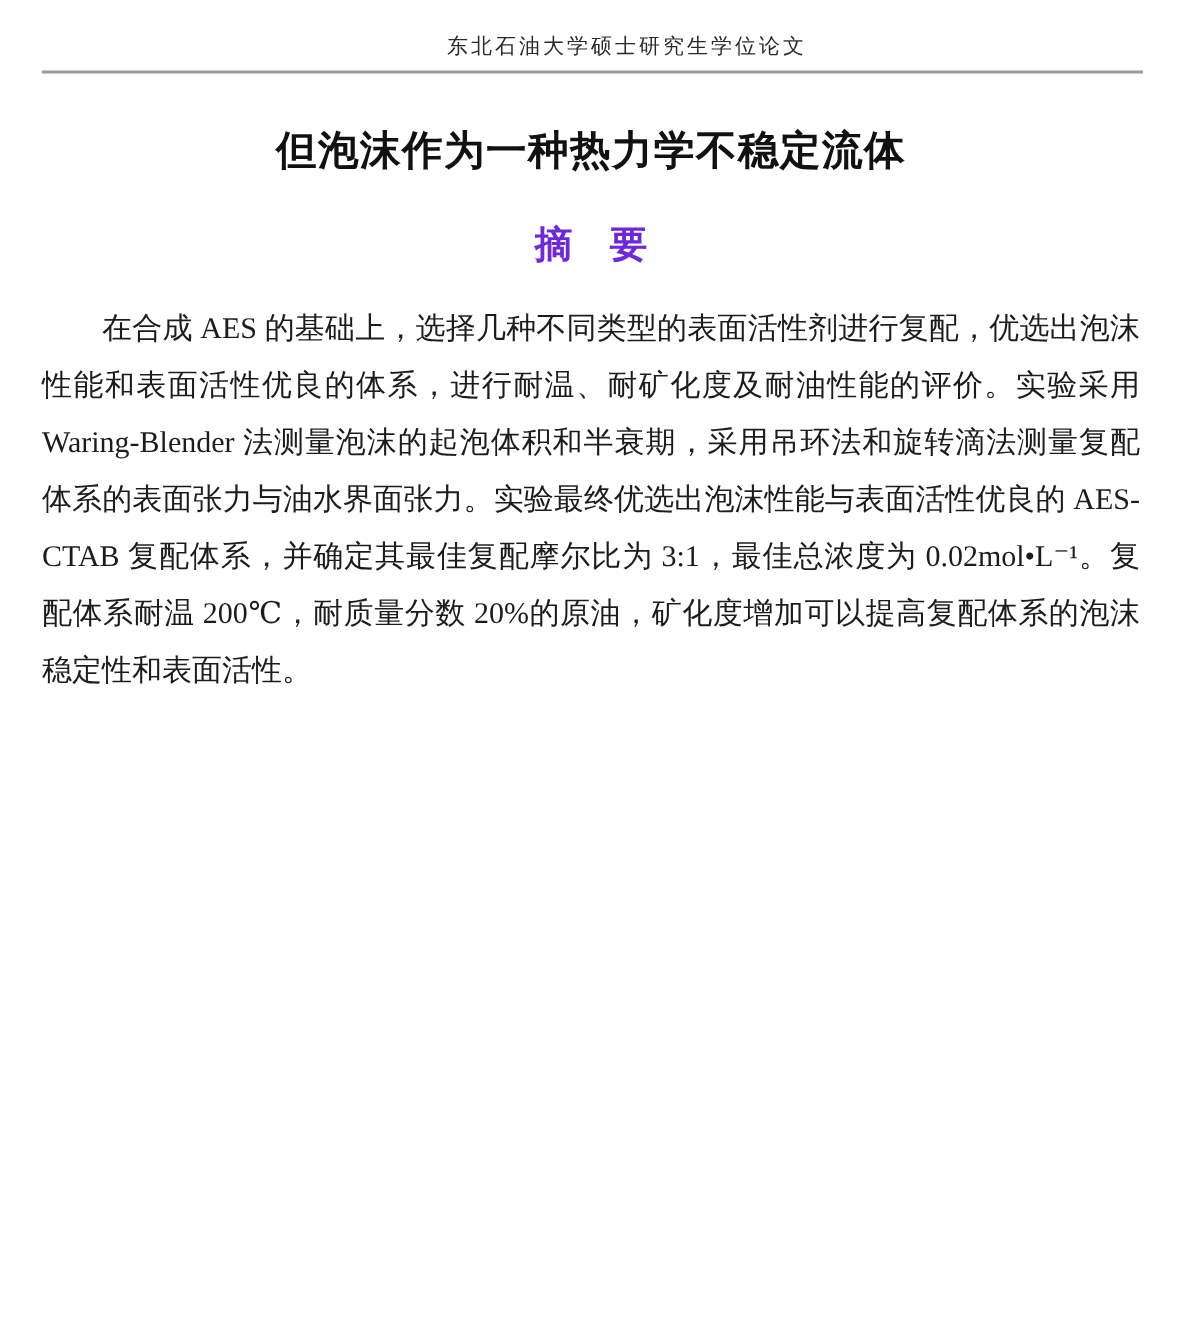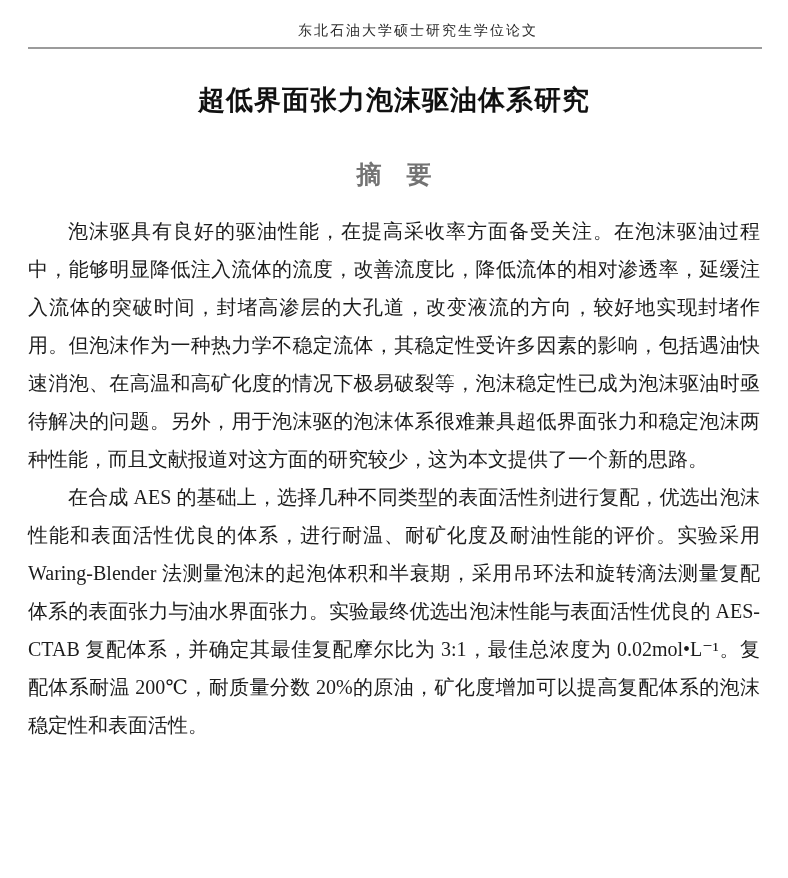--- a/index.html
+++ b/index.html
@@ -35,26 +35,26 @@
   .doc-title {
     margin-top: 33px;
     text-align: center;
     font-family: "Liberation Sans", "DejaVu Sans", sans-serif;
     font-weight: 700;
     font-size: 27px;
     letter-spacing: 1px;
     color: #111;
   }
   .abstract-heading {
-    margin-top: 40px;
+    margin-top: 28px;
     text-align: center;
     font-family: "Liberation Sans", "DejaVu Sans", sans-serif;
     font-weight: 700;
     font-size: 25px;
-    color: #737373;
+    color: #6d28d9;
   }
   .abstract-body {
     margin: 13px 28px 0 28px;
     font-size: 20px;
     line-height: 38px;
     text-align: justify;
   }
   .abstract-body p {
     margin: 0;
     text-indent: 2em;
@@ -62,23 +62,22 @@
 </style>
 </head>
 <body>
 
 <div class="page">
 
   <div class="running-header">东北石油大学硕士研究生学位论文</div>
 
   <div class="header-rule"></div>
 
-  <h1 class="doc-title">超低界面张力泡沫驱油体系研究</h1>
+  <h1 class="doc-title">但泡沫作为一种热力学不稳定流体</h1>
 
   <h2 class="abstract-heading">摘　要</h2>
 
   <div class="abstract-body">
-    <p>泡沫驱具有良好的驱油性能，在提高采收率方面备受关注。在泡沫驱油过程中，能够明显降低注入流体的流度，改善流度比，降低流体的相对渗透率，延缓注入流体的突破时间，封堵高渗层的大孔道，改变液流的方向，较好地实现封堵作用。但泡沫作为一种热力学不稳定流体，其稳定性受许多因素的影响，包括遇油快速消泡、在高温和高矿化度的情况下极易破裂等，泡沫稳定性已成为泡沫驱油时亟待解决的问题。另外，用于泡沫驱的泡沫体系很难兼具超低界面张力和稳定泡沫两种性能，而且文献报道对这方面的研究较少，这为本文提供了一个新的思路。</p>
     <p>在合成 AES 的基础上，选择几种不同类型的表面活性剂进行复配，优选出泡沫性能和表面活性优良的体系，进行耐温、耐矿化度及耐油性能的评价。实验采用 Waring-Blender 法测量泡沫的起泡体积和半衰期，采用吊环法和旋转滴法测量复配体系的表面张力与油水界面张力。实验最终优选出泡沫性能与表面活性优良的 AES-CTAB 复配体系，并确定其最佳复配摩尔比为 3:1，最佳总浓度为 0.02mol•L⁻¹。复配体系耐温 200℃，耐质量分数 20%的原油，矿化度增加可以提高复配体系的泡沫稳定性和表面活性。</p>
 
   </div>
 
 </div>
 
 </body></html>

